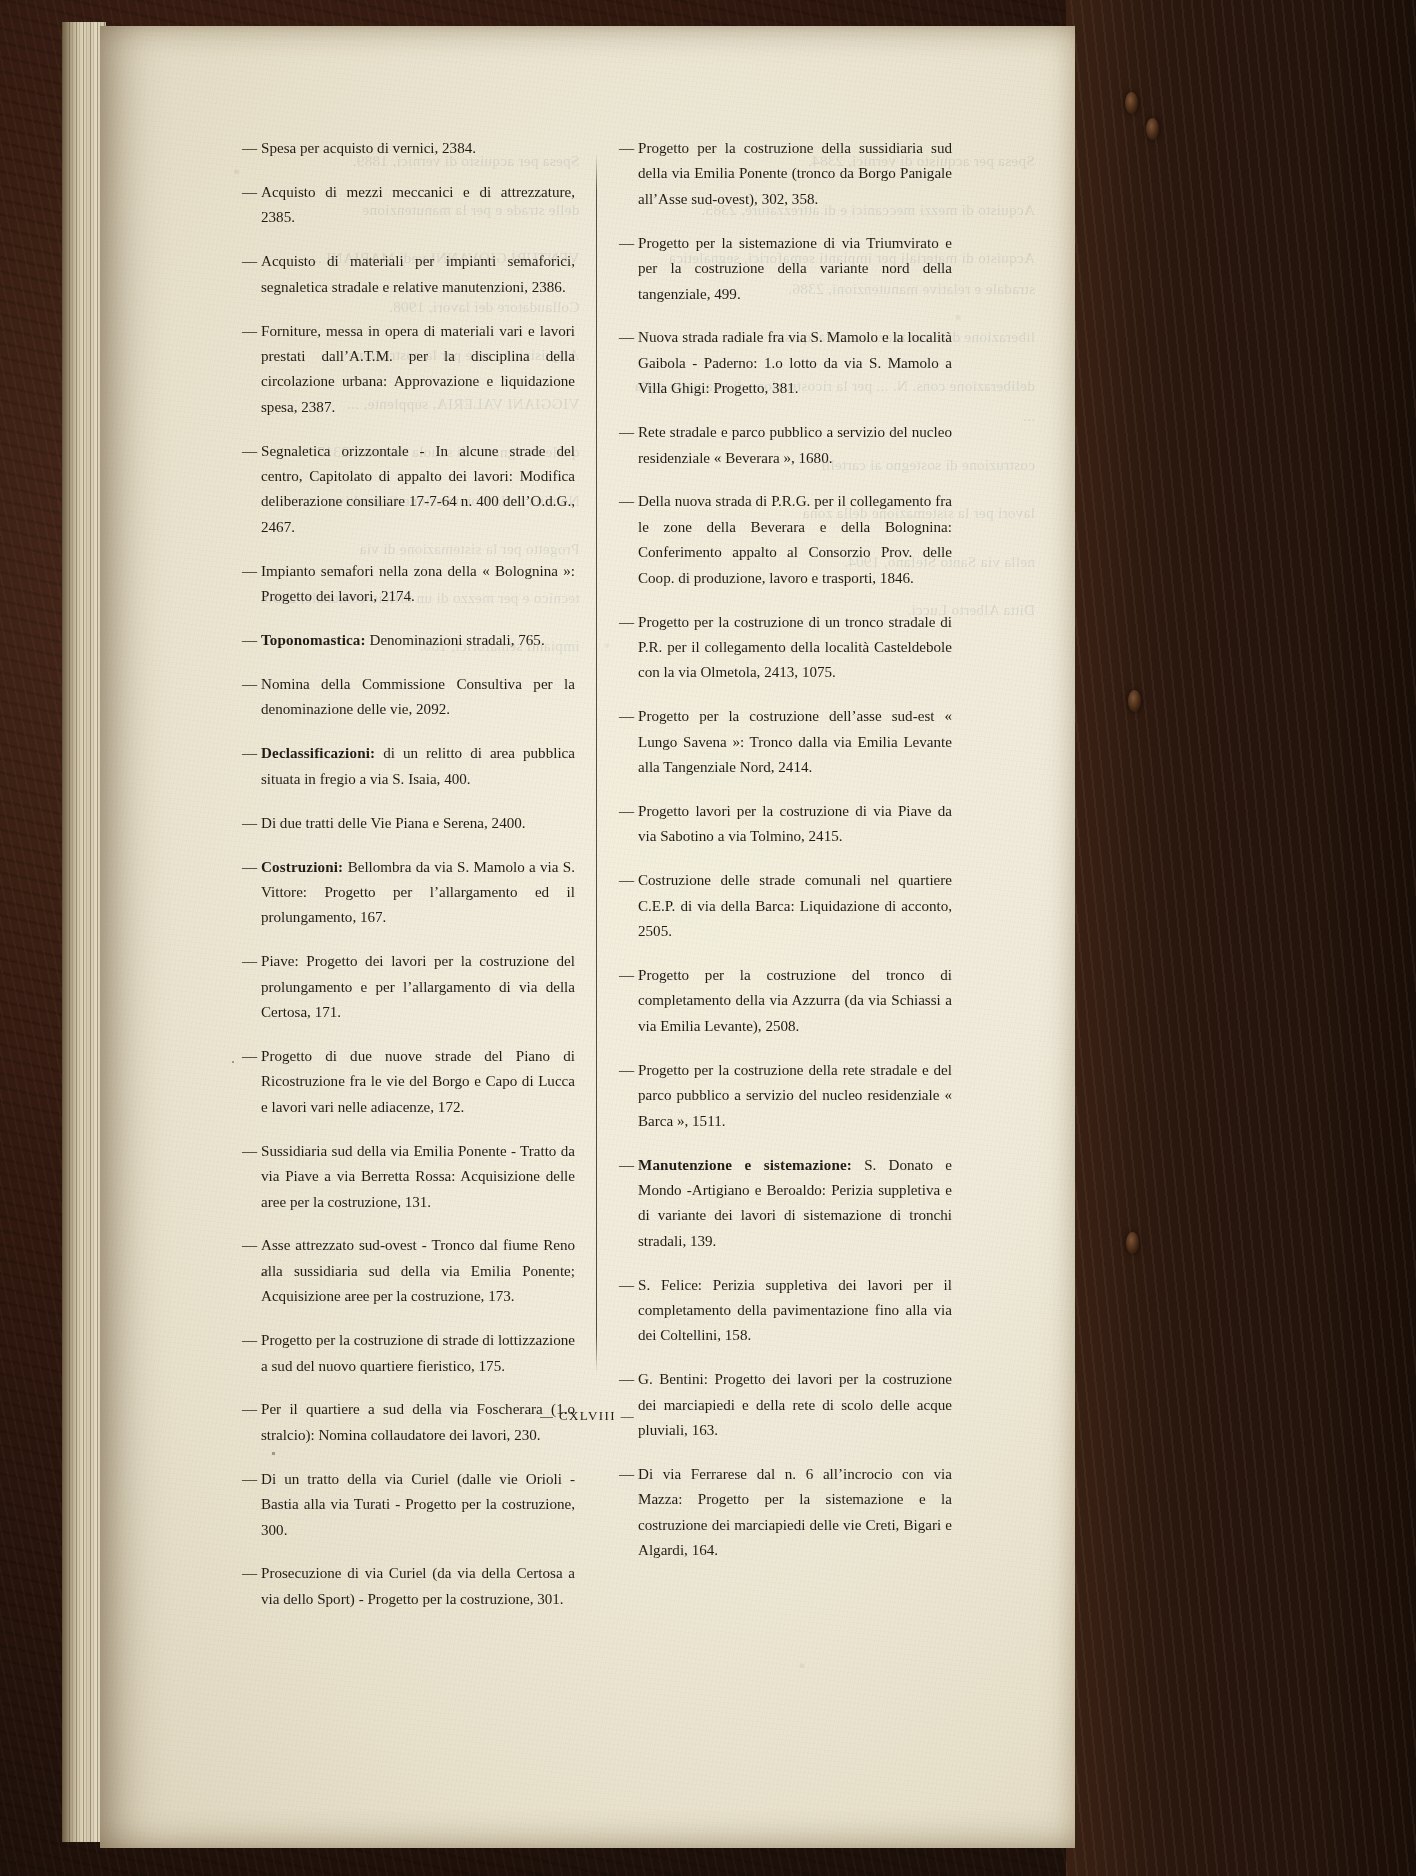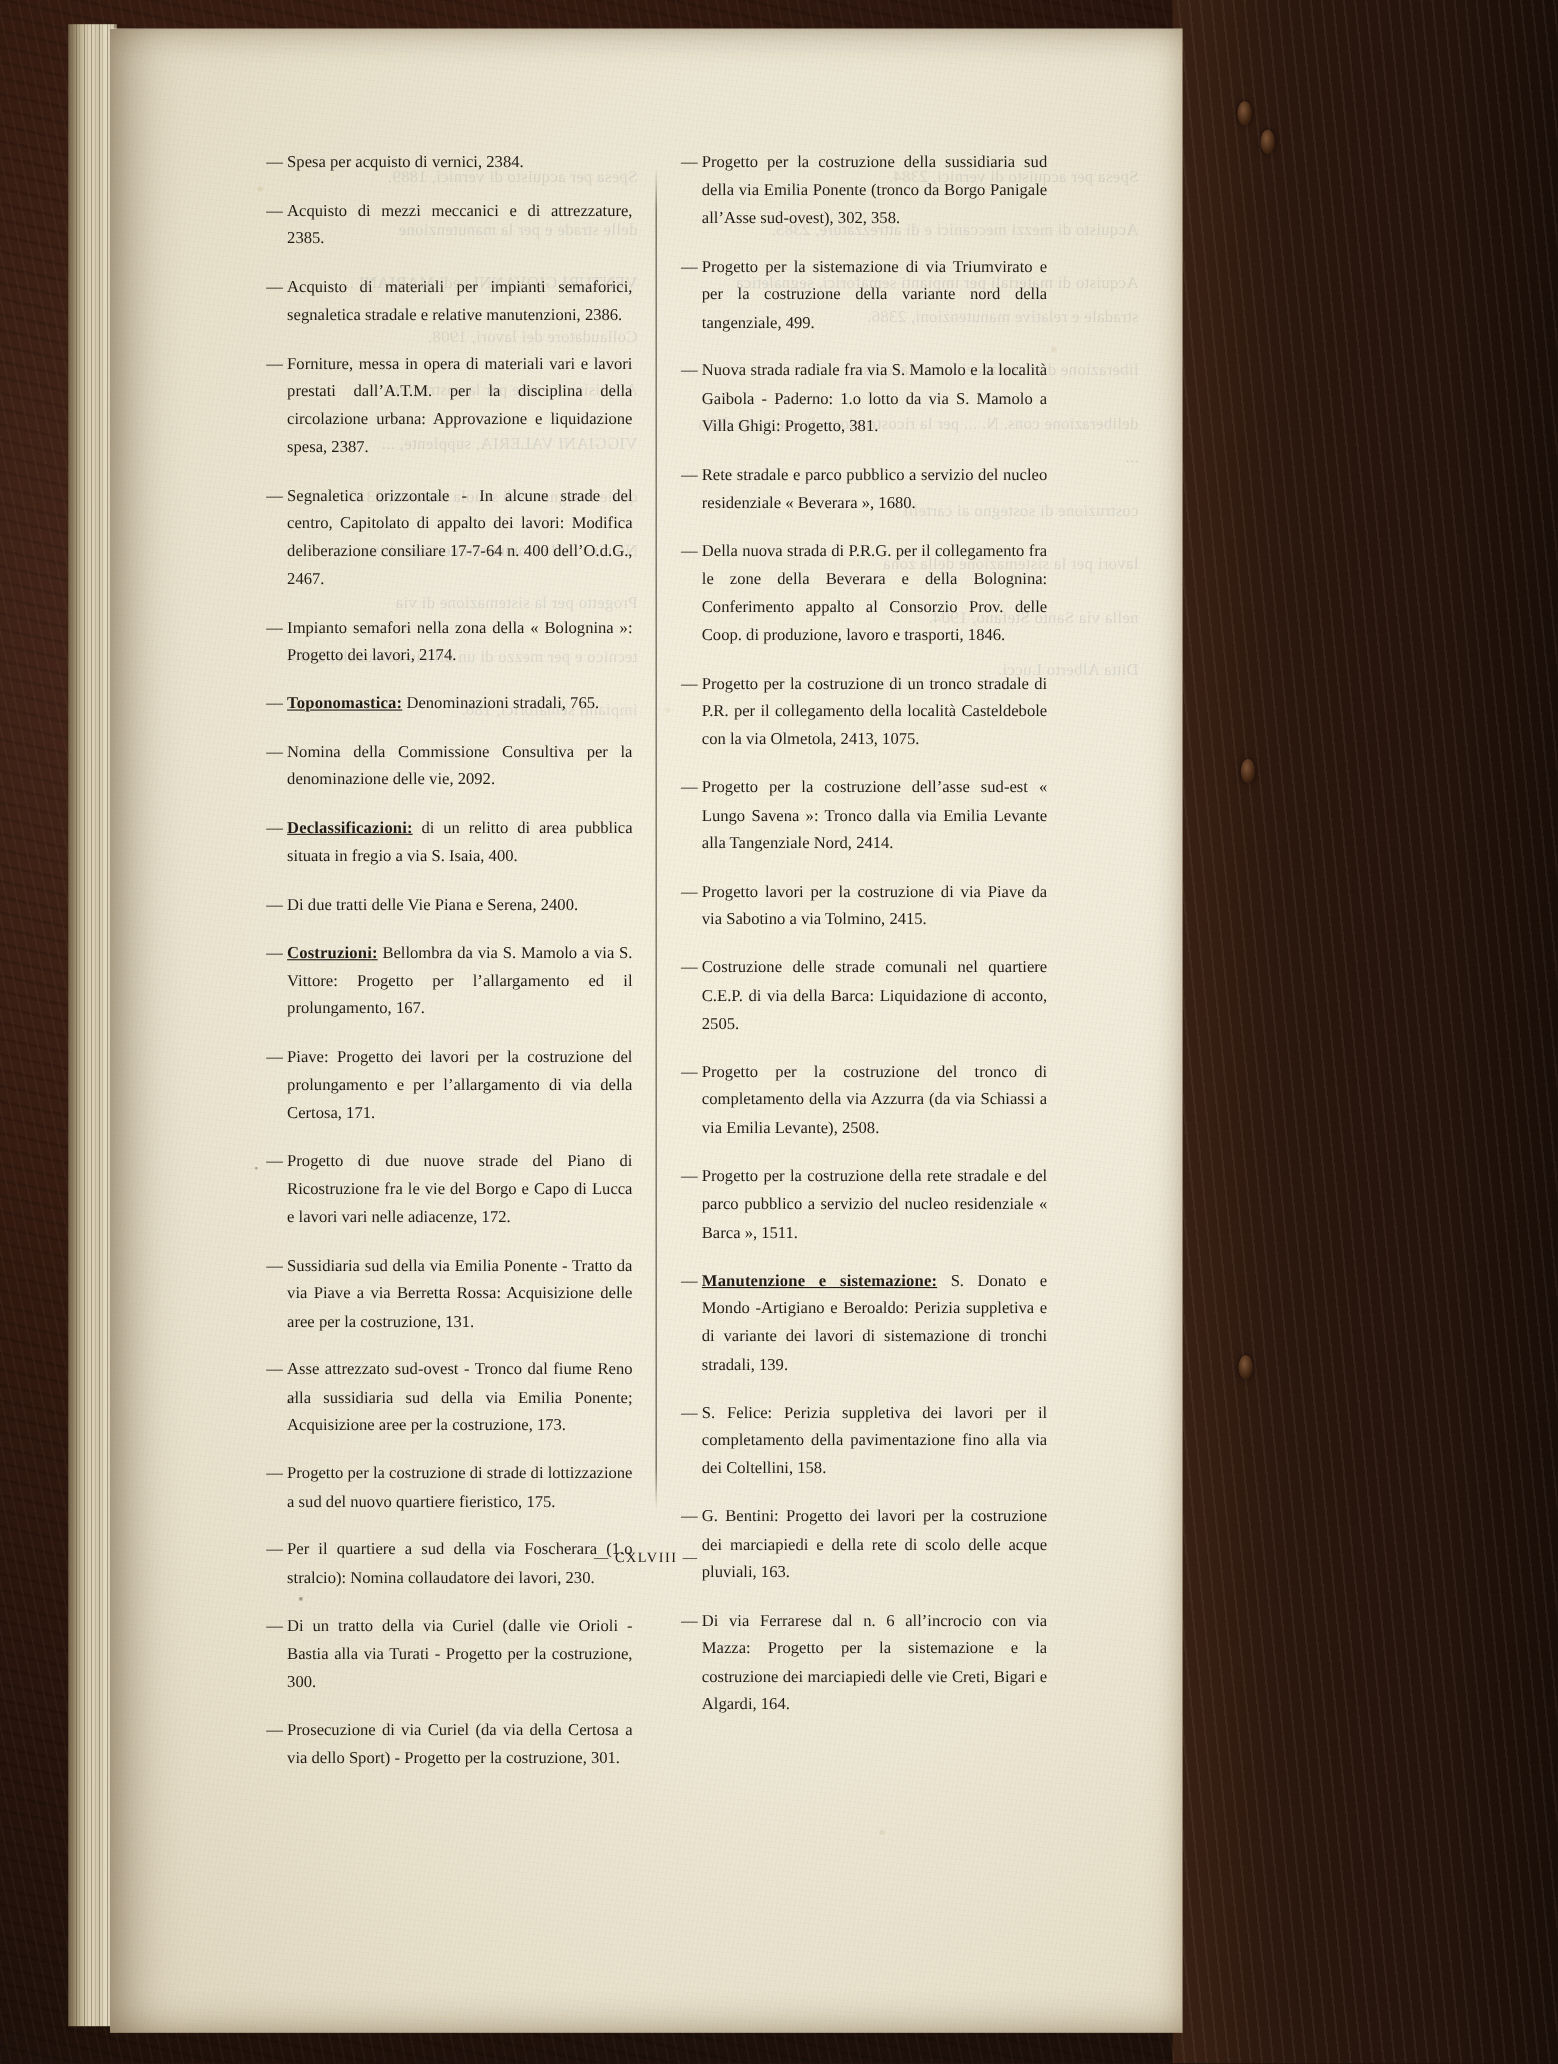--- a/index.html
+++ b/index.html
@@ -118,21 +118,21 @@
   }
   .dash{
     flex:0 0 auto;
     width:16px;
     color:#221c16;
     font-size:15.1px;
     line-height:25.4px;
     margin-right:3px;
   }
   .etext{flex:1 1 auto;text-align:justify;hyphens:none;}
-  .etext b{font-weight:bold;letter-spacing:.15px;text-decoration:underline;}
+  .etext b{font-weight:bold;letter-spacing:.15px;}
 
   
   .folio{
     position:absolute;left:0;right:0;top:1382px;
     text-align:center;
     color:#221c16;
     font-size:13px;
     letter-spacing:1.4px;
   }
 

